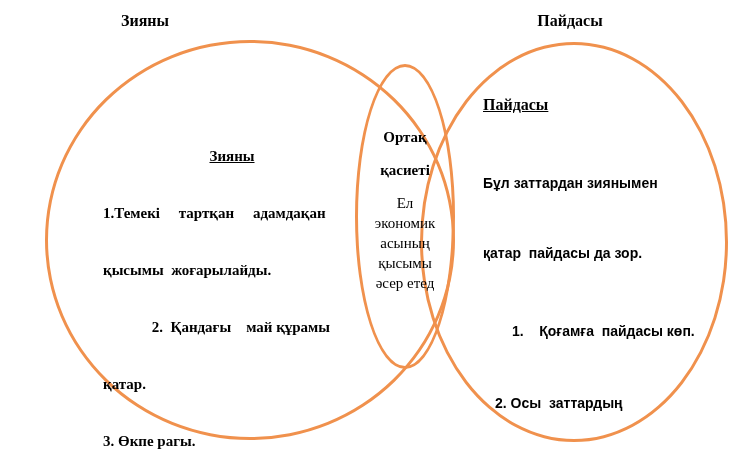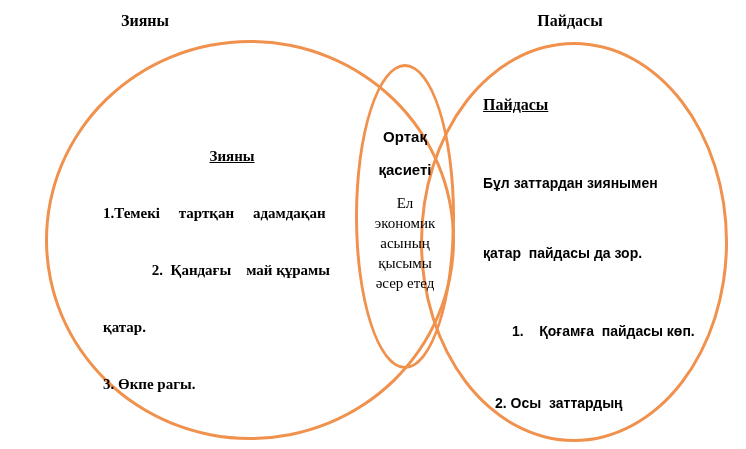--- a/index.html
+++ b/index.html
@@ -28,21 +28,21 @@
     position:absolute; left:103px; top:109px; width:258px;
     font-weight:bold; font-size:15px; line-height:19px;
     font-family:"Liberation Serif", serif; white-space:pre;
   }
   .l-heading { text-align:center; text-decoration:underline; }
 
   .mid-text {
     position:absolute; left:352px; top:127px; width:106px; text-align:center;
   }
   .m-head {
-    font-family:Liberation Sans, sans-serif; font-weight:bold;
+    font-family:Liberation Serif, serif; font-weight:bold;
     font-size:15px; line-height:20px; margin-bottom:13px;
   }
   .m-body {
     font-family:Liberation Serif, serif; font-size:15px; line-height:20px;
   }
 
   .r-heading {
     position:absolute; left:483px; top:96px;
     font-family:"Liberation Serif", serif; font-weight:bold; font-size:16px;
     text-decoration:underline;
@@ -66,20 +66,21 @@
   <div class="outer-title" id="t-left">Зияны</div>
   <div class="outer-title" id="t-right">Пайдасы</div>
 
   <div class="ellipse" id="el-left"></div>
   <div class="ellipse" id="el-mid"></div>
   <div class="ellipse" id="el-right"></div>
 
   <div class="left-text">
     <div class="l-heading">Зияны</div>
     <div class="l-line">1.Темекі     тартқан     адамдақан</div>
+    <div class="l-line">қысымы  жоғарылайды.</div>
     <div class="l-line">             2.  Қандағы    май құрамы</div>
     <div class="l-line">қатар.</div>
     <div class="l-line">3. Өкпе рагы.</div>
     
     
     
     
     
     
     

